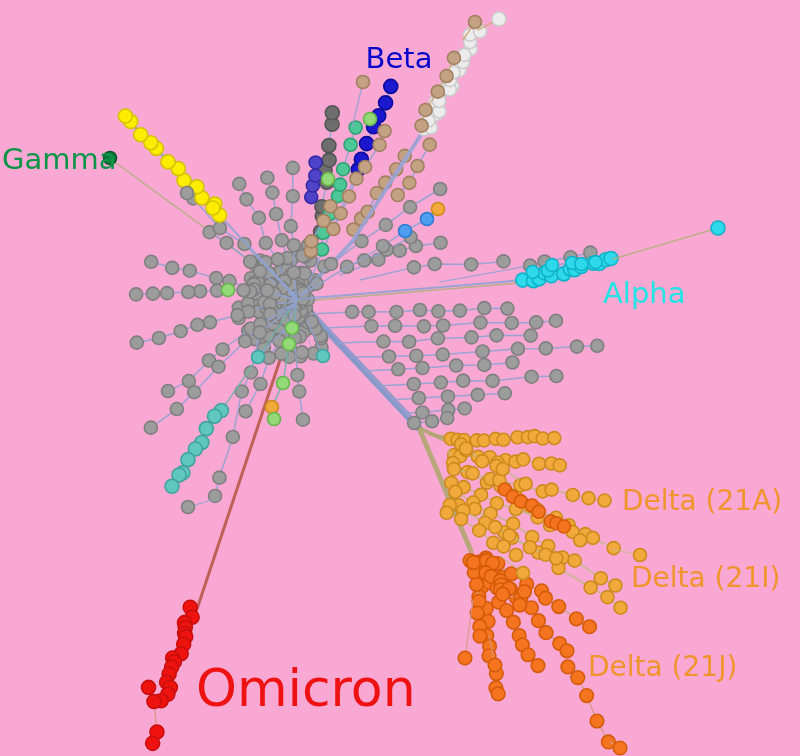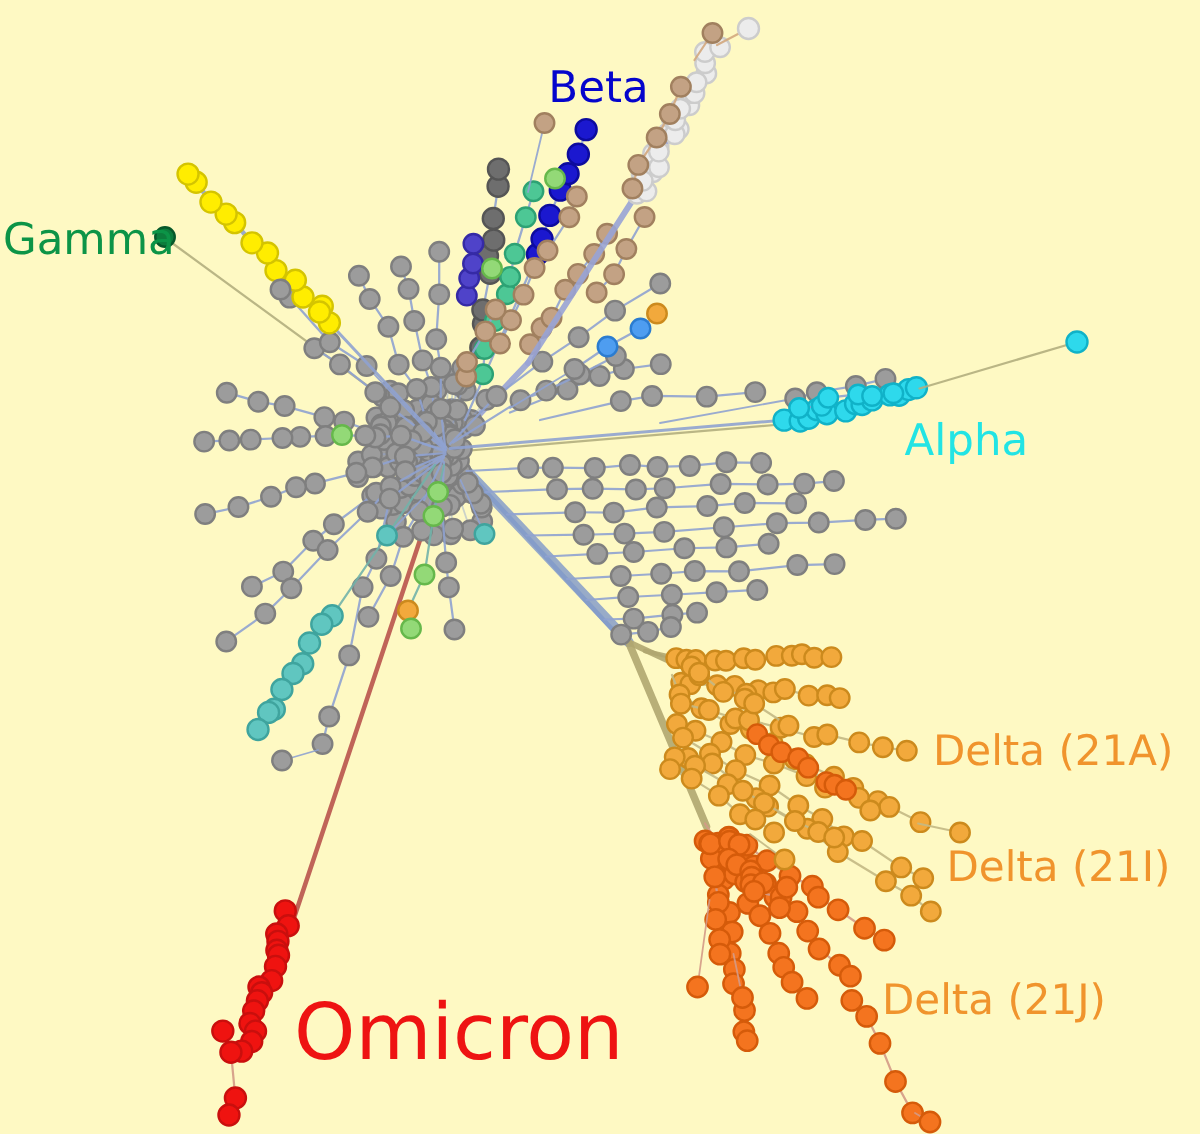--- a/index.html
+++ b/index.html
@@ -1,16 +1,16 @@
 <!DOCTYPE html>
 <html><head>
 <meta charset="utf-8">
 <style>
   html,body{margin:0;padding:0;background:#ffffff;}
-  .stage{position:relative;width:800px;height:756px;background:#fef9c3;overflow:hidden;
+  .stage{position:relative;width:800px;height:756px;background:#f9a8d4;overflow:hidden;
          font-family:"DejaVu Sans","Liberation Sans",sans-serif;}
   svg{display:block}
   text{font-family:"DejaVu Sans","Liberation Sans",sans-serif;}
 </style>
 </head>
 <body>
 
 <div class="stage">
   <svg id="tree" width="800" height="756" viewBox="0 0 800 756" xmlns="http://www.w3.org/2000/svg">
       <line x1="298" y1="306" x2="196" y2="612" stroke="#bd5c52" stroke-width="3" stroke-opacity="0.95" stroke-linecap="round"></line>

